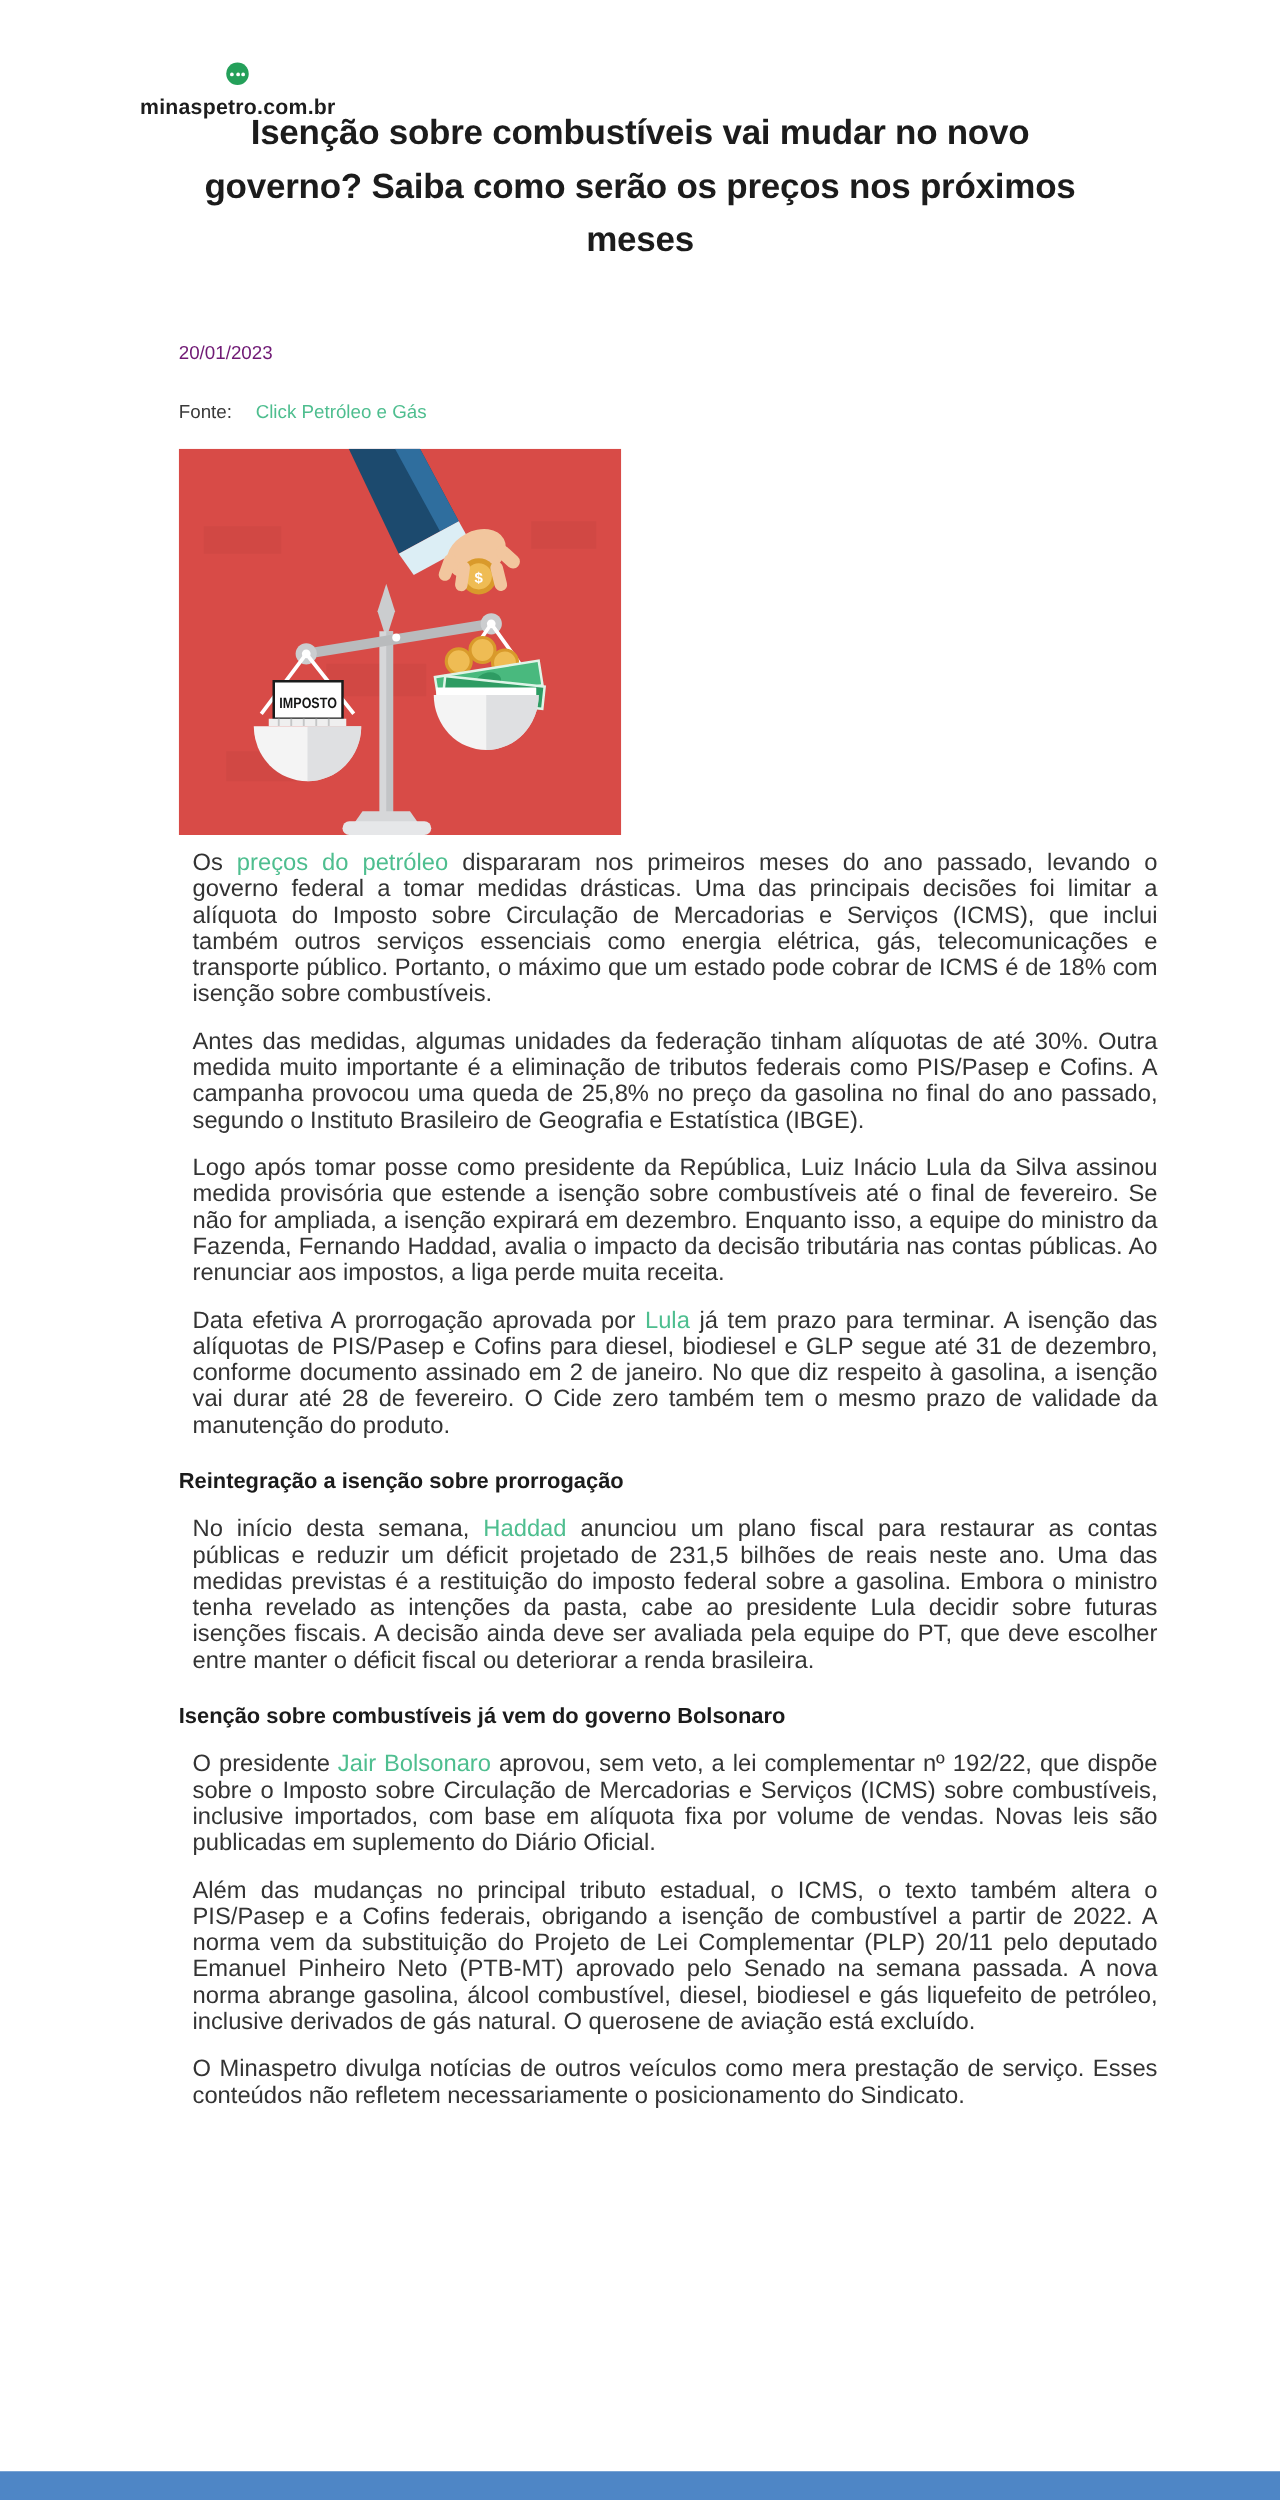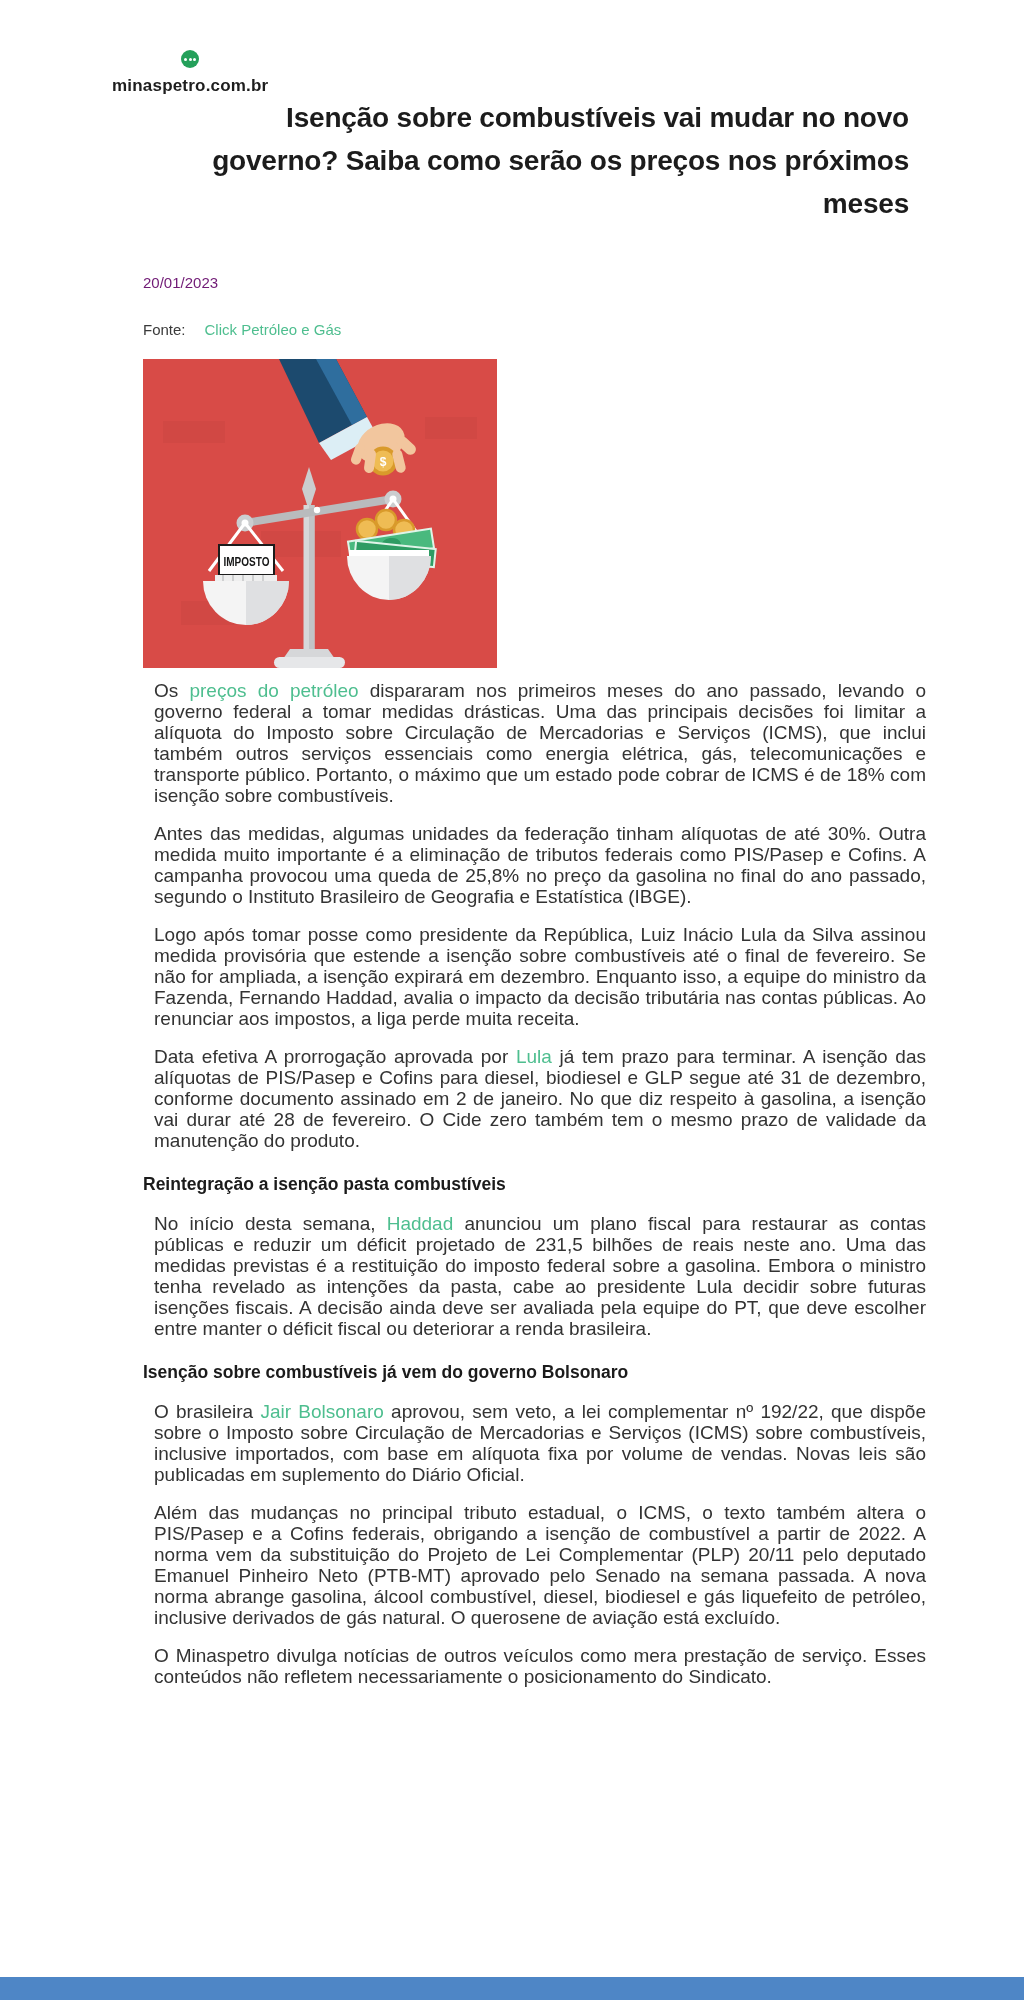--- a/index.html
+++ b/index.html
@@ -10,21 +10,21 @@
   html,body{margin:0;padding:0;background:#fff;}
   body{font-family:"Liberation Sans", sans-serif;}
   .page{position:relative;width:1024px;height:2000px;background:#ffffff;overflow:hidden;}
 
   .site-header{position:absolute;left:112px;top:50px;display:flex;align-items:center;gap:8px;flex-direction:column;}
   .favicon{width:18px;height:18px;border-radius:50%;background:var(--icon-green);
            display:flex;align-items:center;justify-content:center;gap:1.5px;flex:none;}
   .favicon i{width:3px;height:3px;background:#fff;border-radius:50%;display:block;}
   .site-name{font-size:17px;font-weight:bold;color:#1d1d1d;letter-spacing:0.2px;}
 
-  h1.title{position:absolute;left:127px;top:84px;width:770px;margin:12px;text-align:right;
+  h1.title{position:absolute;left:127px;top:84px;width:770px;margin:0;text-align:center;
            font-size:28px;line-height:1.54;font-weight:bold;color:#1c1c1c;
            white-space:pre-line;letter-spacing:-0.2px;}
 
   .content{position:absolute;left:143px;top:274px;width:794px;}
   .date{font-size:15px;color:#701a75;margin:0 0 30px;}
   .source{font-size:15px;color:#3a3a3a;margin:0 0 21px;}
   .green-link{color:var(--link-green);cursor:pointer;text-decoration:none;}
   .source .green-link{margin-left:19px;}
 
   .illustration{display:block;width:354px;height:309px;margin:0 0 12px;}
@@ -127,23 +127,23 @@
         <polygon points="147,290 185,290 192,300 140,300" fill="#D6D7D9"></polygon>
         <rect x="131" y="298" width="71" height="11" rx="5.5" fill="#E6E7E9"></rect>
       </g>
     </svg>
 
     <div class="article">
         <p><span>Os </span><span class="green-link">preços do petróleo</span><span> dispararam nos primeiros meses do ano passado, levando o governo federal a tomar medidas drásticas. Uma das principais decisões foi limitar a alíquota do Imposto sobre Circulação de Mercadorias e Serviços (ICMS), que inclui também outros serviços essenciais como energia elétrica, gás, telecomunicações e transporte público. Portanto, o máximo que um estado pode cobrar de ICMS é de 18% com isenção sobre combustíveis.</span></p>
         <p><span>Antes das medidas, algumas unidades da federação tinham alíquotas de até 30%. Outra medida muito importante é a eliminação de tributos federais como PIS/Pasep e Cofins. A campanha provocou uma queda de 25,8% no preço da gasolina no final do ano passado, segundo o Instituto Brasileiro de Geografia e Estatística (IBGE).</span></p>
         <p><span>Logo após tomar posse como presidente da República, Luiz Inácio Lula da Silva assinou medida provisória que estende a isenção sobre combustíveis até o final de fevereiro. Se não for ampliada, a isenção expirará em dezembro. Enquanto isso, a equipe do ministro da Fazenda, Fernando Haddad, avalia o impacto da decisão tributária nas contas públicas. Ao renunciar aos impostos, a liga perde muita receita.</span></p>
         <p><span>Data efetiva A prorrogação aprovada por </span><span class="green-link">Lula</span><span> já tem prazo para terminar. A isenção das alíquotas de PIS/Pasep e Cofins para diesel, biodiesel e GLP segue até 31 de dezembro, conforme documento assinado em 2 de janeiro. No que diz respeito à gasolina, a isenção vai durar até 28 de fevereiro. O Cide zero também tem o mesmo prazo de validade da manutenção do produto.</span></p>
-        <h2>Reintegração a isenção pasta combustíveis</h2>
+        <h2>Reintegração a isenção sobre prorrogação</h2>
         <p><span>No início desta semana, </span><span class="green-link">Haddad</span><span> anunciou um plano fiscal para restaurar as contas públicas e reduzir um déficit projetado de 231,5 bilhões de reais neste ano. Uma das medidas previstas é a restituição do imposto federal sobre a gasolina. Embora o ministro tenha revelado as intenções da pasta, cabe ao presidente Lula decidir sobre futuras isenções fiscais. A decisão ainda deve ser avaliada pela equipe do PT, que deve escolher entre manter o déficit fiscal ou deteriorar a renda brasileira.</span></p>
         <h2>Isenção sobre combustíveis já vem do governo Bolsonaro</h2>
-        <p><span>O brasileira </span><span class="green-link">Jair Bolsonaro</span><span> aprovou, sem veto, a lei complementar nº 192/22, que dispõe sobre o Imposto sobre Circulação de Mercadorias e Serviços (ICMS) sobre combustíveis, inclusive importados, com base em alíquota fixa por volume de vendas. Novas leis são publicadas em suplemento do Diário Oficial.</span></p>
+        <p><span>O presidente </span><span class="green-link">Jair Bolsonaro</span><span> aprovou, sem veto, a lei complementar nº 192/22, que dispõe sobre o Imposto sobre Circulação de Mercadorias e Serviços (ICMS) sobre combustíveis, inclusive importados, com base em alíquota fixa por volume de vendas. Novas leis são publicadas em suplemento do Diário Oficial.</span></p>
         <p><span>Além das mudanças no principal tributo estadual, o ICMS, o texto também altera o PIS/Pasep e a Cofins federais, obrigando a isenção de combustível a partir de 2022. A norma vem da substituição do Projeto de Lei Complementar (PLP) 20/11 pelo deputado Emanuel Pinheiro Neto (PTB-MT) aprovado pelo Senado na semana passada. A nova norma abrange gasolina, álcool combustível, diesel, biodiesel e gás liquefeito de petróleo, inclusive derivados de gás natural. O querosene de aviação está excluído.</span></p>
         <p><span>O Minaspetro divulga notícias de outros veículos como mera prestação de serviço. Esses conteúdos não refletem necessariamente o posicionamento do Sindicato.</span></p>
       </div>
   </div>
 
   <div class="bottom-bar"></div>
 </div>
 
 </body></html>

